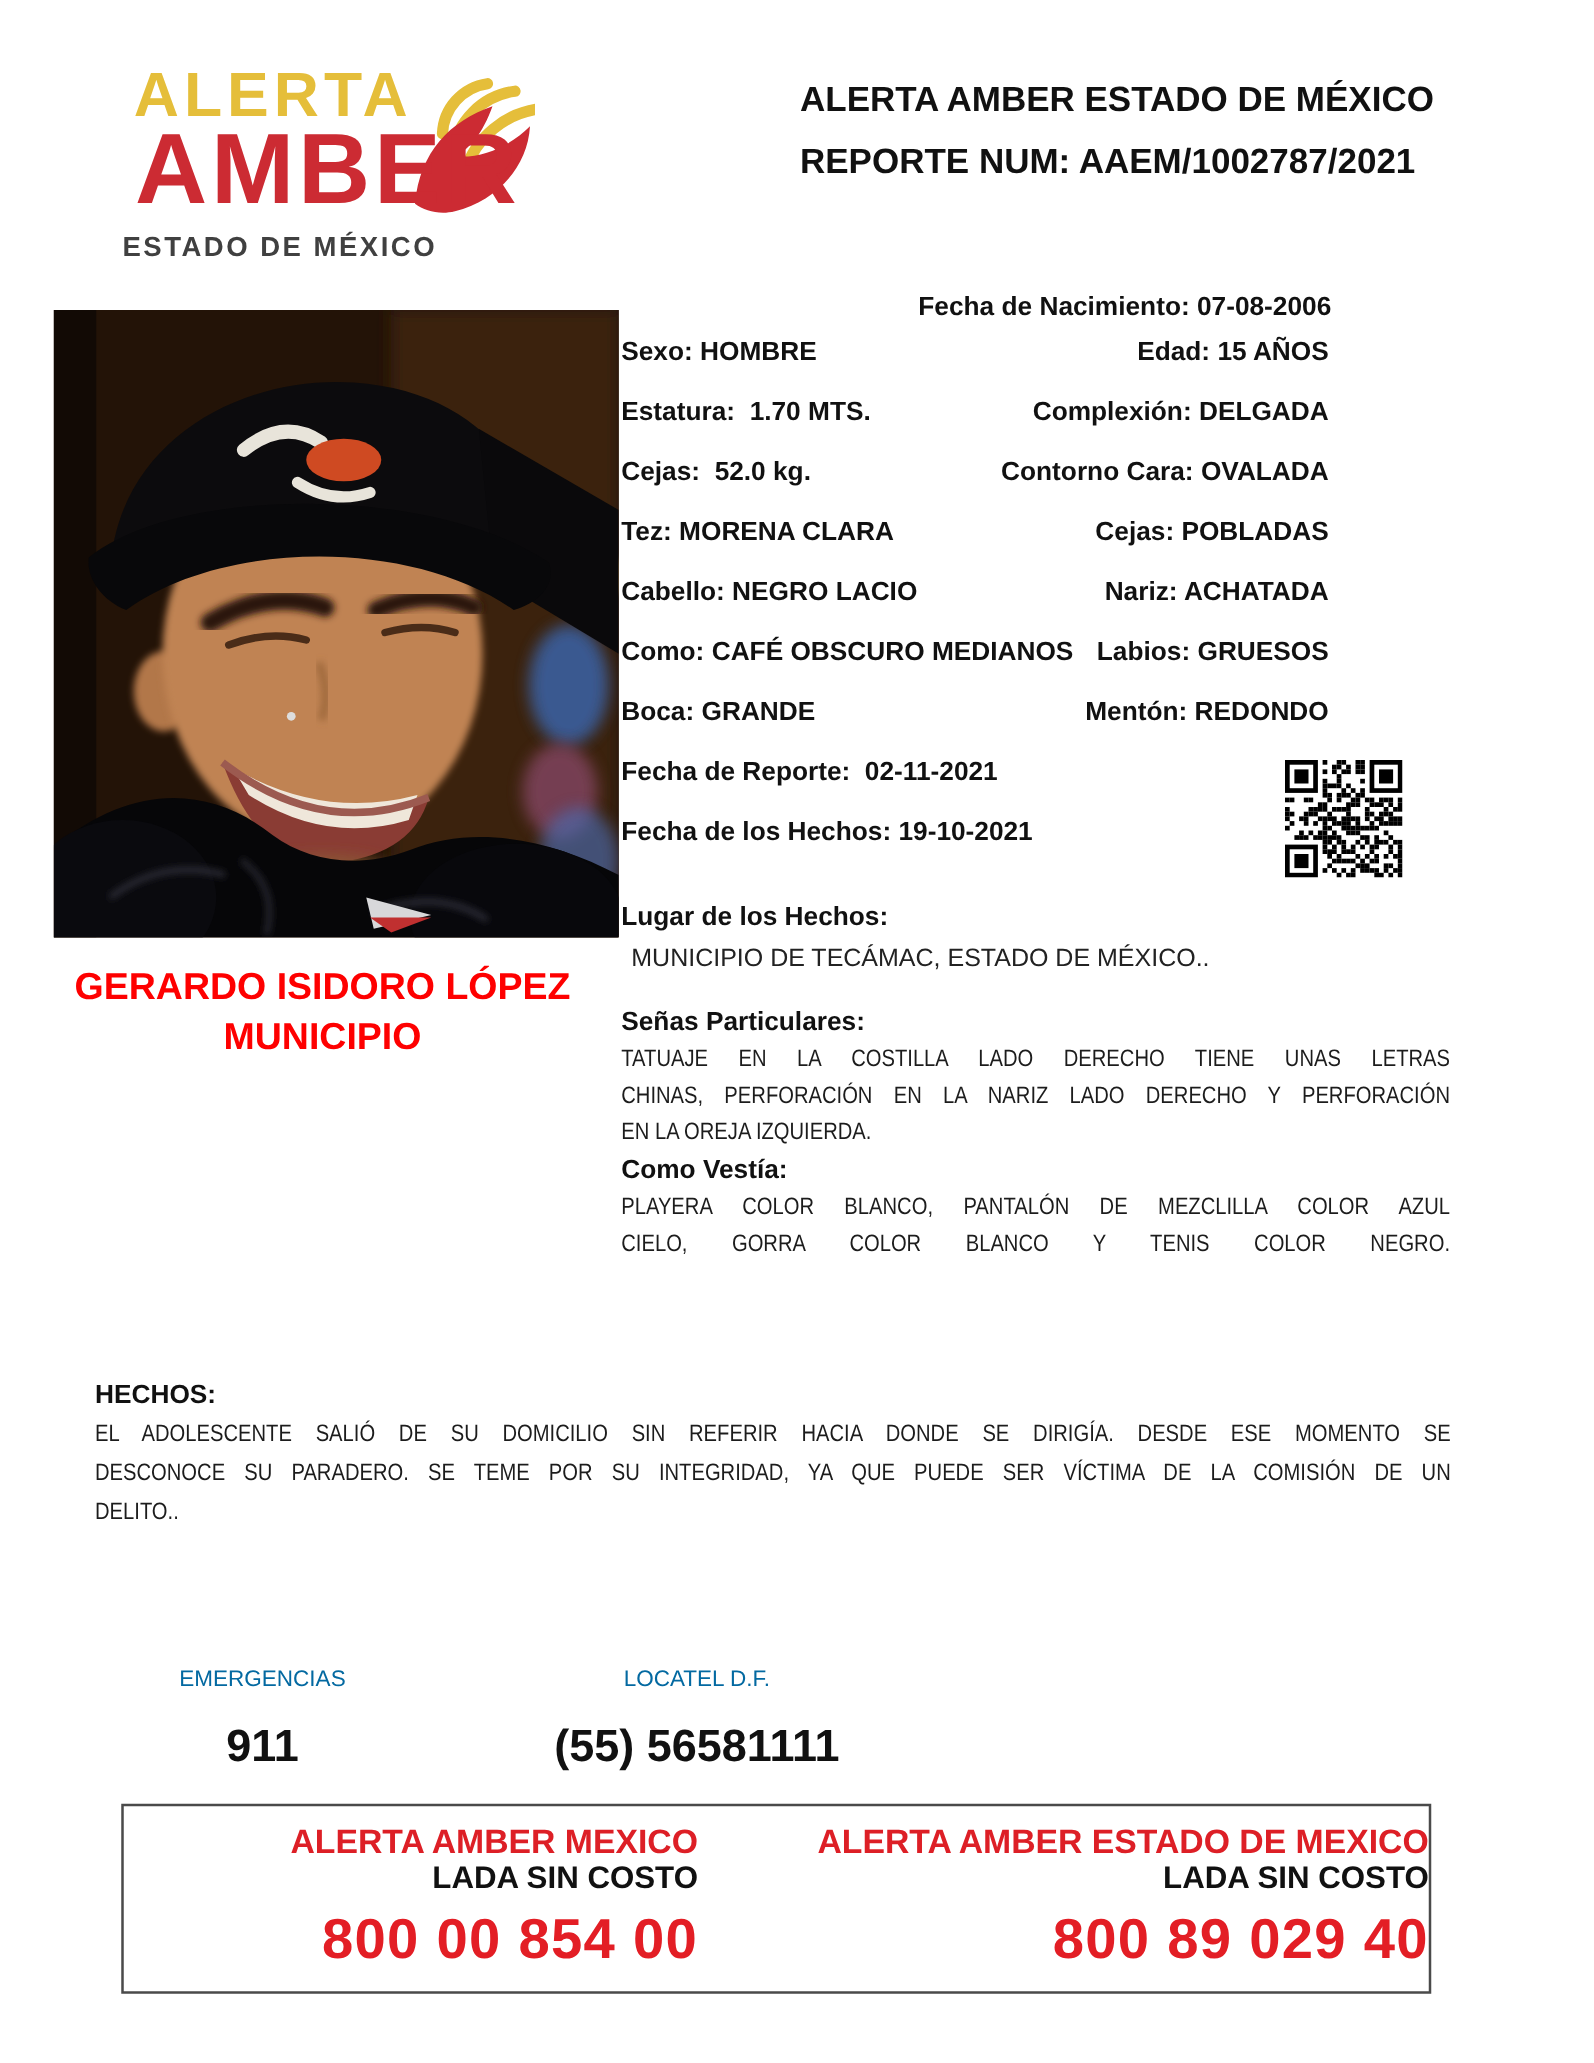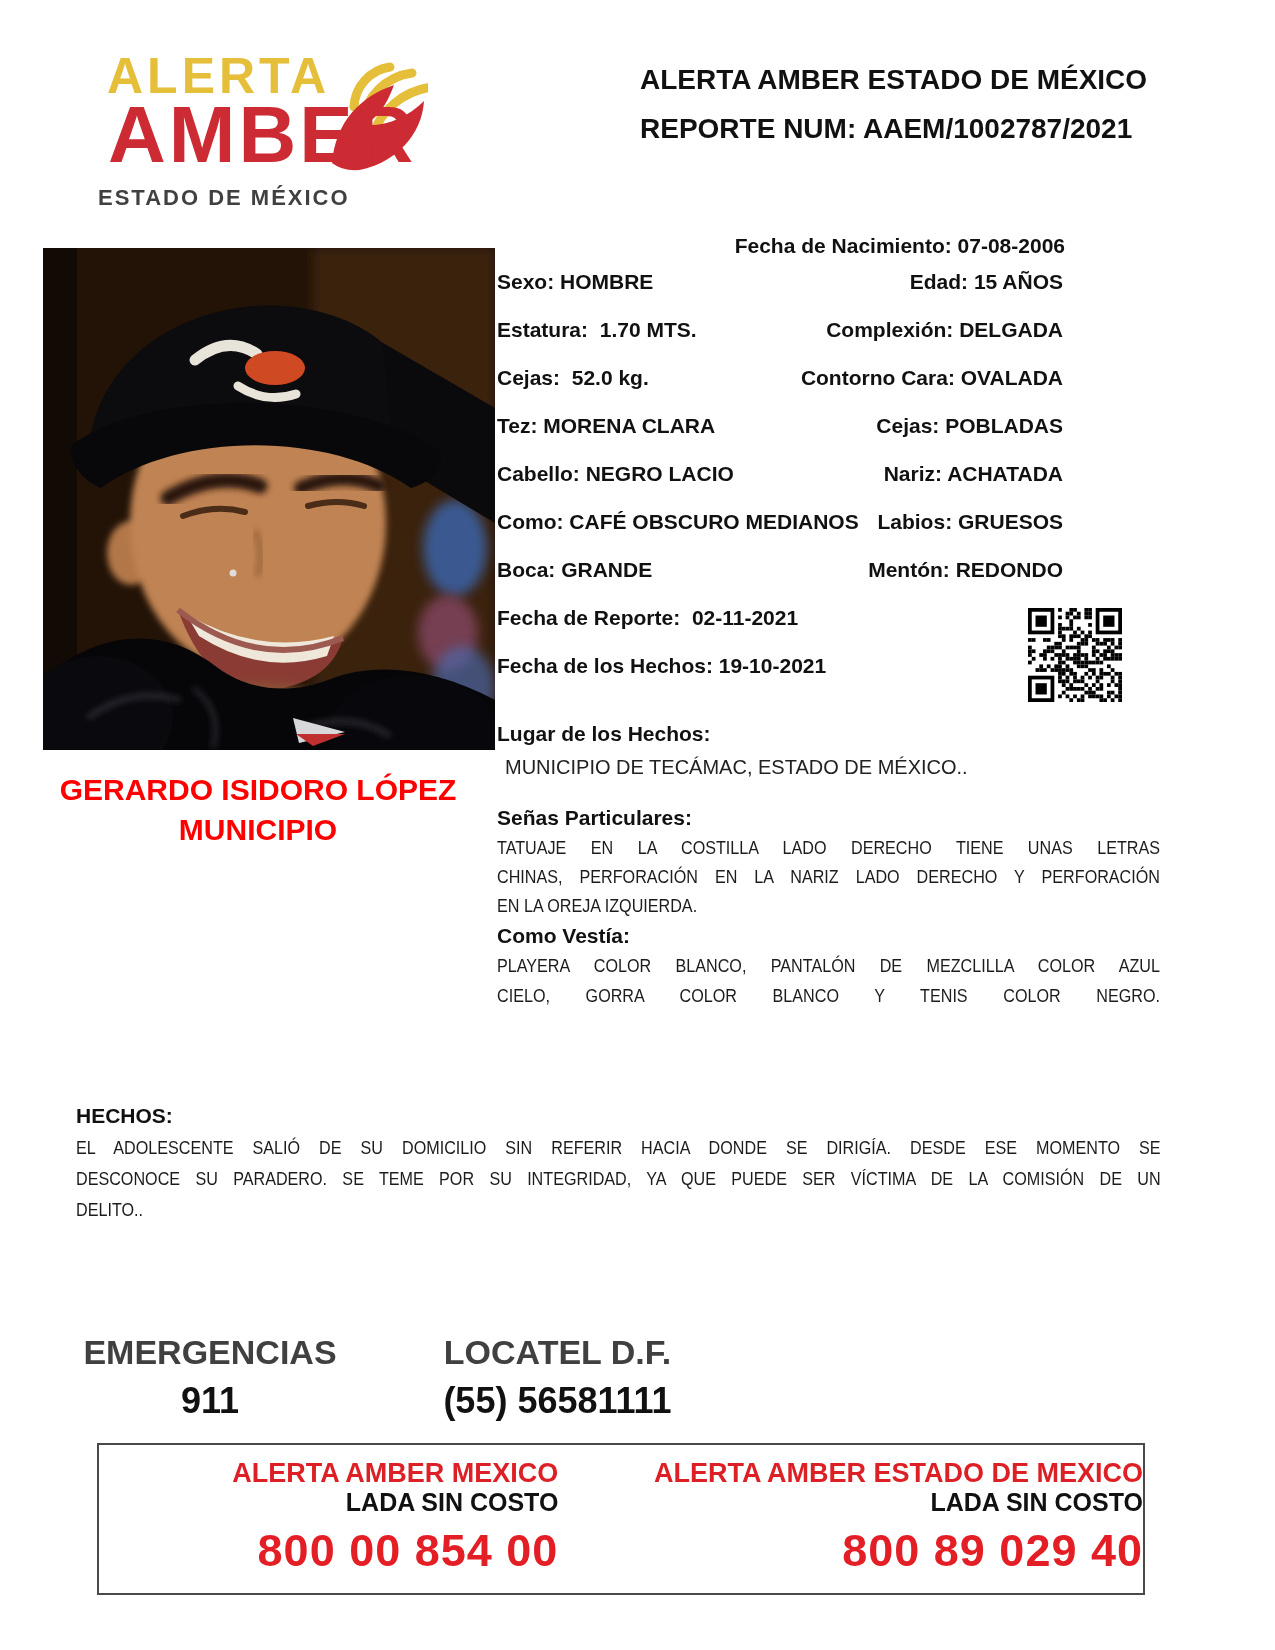--- a/index.html
+++ b/index.html
@@ -46,22 +46,22 @@
   
   .hechos-title{position:absolute;left:76px;top:1104px;font-size:21px;font-weight:bold;}
   .hechos-lines{position:absolute;left:76px;top:1132px;}
   .hechos-lines .pline{line-height:31px;}
 
   
   .contact{position:absolute;top:1333px;text-align:center;}
   .c1{left:75px;width:270px;}
   .c2{left:410px;width:295px;}
   .c3{left:775px;width:330px;}
-  .clabel{font-size:34px;font-weight:bold;color:#404040;}
-  .cnumber{font-size:36px;font-weight:bold;color:#111;margin-top:8px;white-space:nowrap;}
+  .clabel{font-size:18px;font-weight:normal;color:#0369a1;}
+  .cnumber{font-size:36px;font-weight:bold;color:#111;margin-top:22px;white-space:nowrap;}
 
   
   .fbox{position:absolute;left:97px;top:1443px;width:1044px;height:148px;
         border:2px solid #4a4a4a;display:flex;background:#fff;}
   .fcol{text-align:right;padding-top:13px;}
   .fcol1{flex:0 0 44%;}
   .fcol2{flex:1;}
   .ftitle{font-size:27px;font-weight:bold;color:#DD1F26;white-space:nowrap;}
   .fsub{font-size:25px;font-weight:bold;color:#111;margin-top:0;line-height:1.05;}
   .fnumber{font-size:45px;font-weight:bold;color:#E31E25;margin-top:10px;letter-spacing:1px;white-space:nowrap;}

